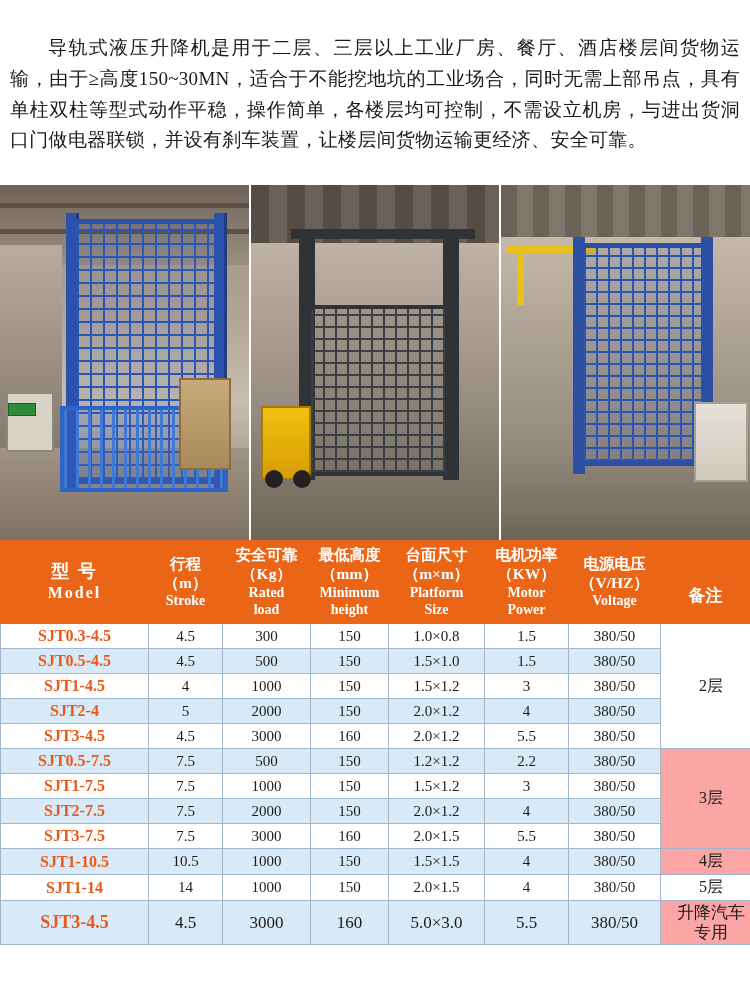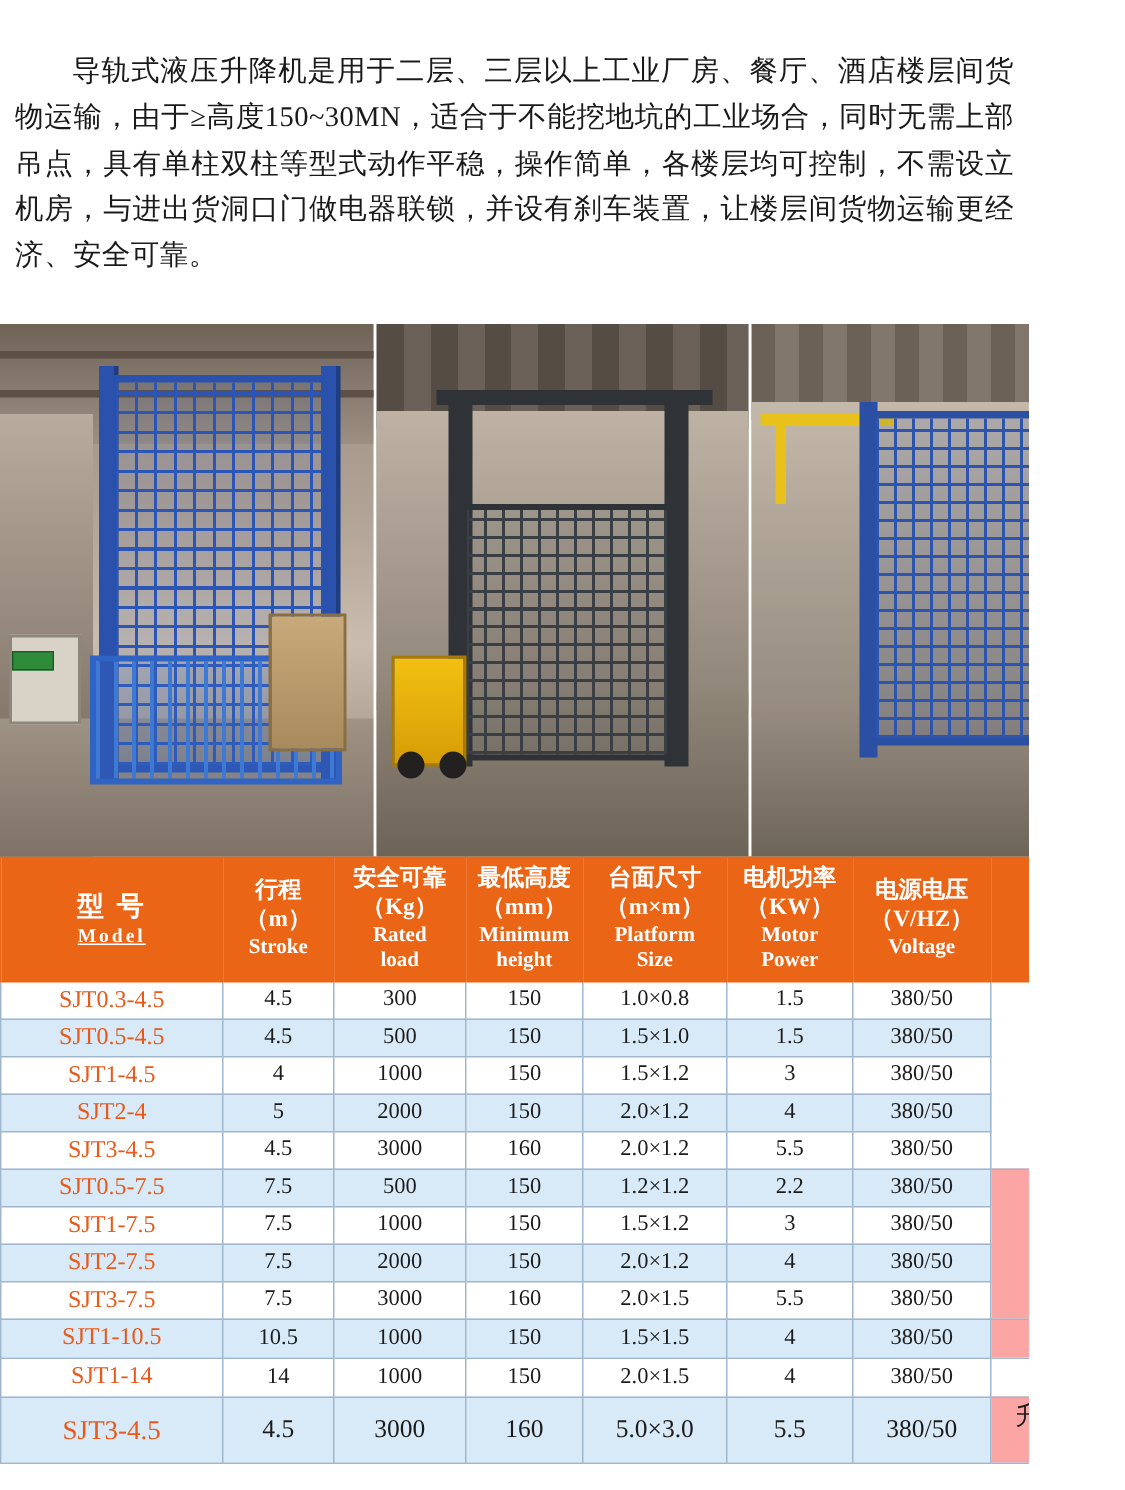--- a/index.html
+++ b/index.html
@@ -3,21 +3,21 @@
 <meta charset="utf-8">
 <style>
   * { box-sizing: border-box; }
   html, body {
     margin: 0; padding: 0;
     width: 750px;
     background: #ffffff;
     font-family: "Liberation Serif", "DejaVu Serif", serif;
   }
   .page {
-    width: 686px;
+    width: 750px;
     position: relative;
     overflow: hidden;
   }
 
   
   .intro {
     padding: 14px 10px 10px 10px;
     font-size: 19px;
     line-height: 1.62;
     color: #1a1a1a;
@@ -177,34 +177,35 @@
     color: #ffffff;
     font-size: 15px;
     line-height: 1.22;
     font-weight: bold;
     border: 1px solid #eb6517;
     padding: 5px 1px;
   }
   thead th .cn { display: block; font-size: 15.5px; }
   thead th .en { display: block; font-size: 14px; }
   thead th.model-head .cn { font-size: 18px; letter-spacing: 2px; }
-  thead th.model-head .en { font-size: 13px; letter-spacing: 2px; text-decoration: underline; }
+  thead th.model-head .en { font-size: 16px; letter-spacing: 2px; }
   thead th.remark-head .cn { font-size: 17px; margin-top: 28px; }
 
   table.spec tbody td {
     font-size: 15px;
     height: 25px;
     color: #1b1b1b;
     background: #ffffff;
   }
   table.spec tbody tr.alt td { background: #d8eaf7; }
   table.spec tbody td.model {
     color: #e8591a;
     font-size: 16px;
     font-family: "Liberation Serif", "DejaVu Serif", serif;
+    font-weight: bold;
   }
   table.spec tbody td.remark {
     background: #ffffff;
     font-size: 16px;
     padding-left: 12px;
   }
   table.spec tbody tr.alt td.remark { background: #fca5a5; }
   table.spec tbody tr.lastrow td { height: 44px; font-size: 17px; }
   table.spec tbody tr.lastrow td.model { font-size: 18px; }
   td.remark-small { font-size: 15px; line-height: 1.15; }

